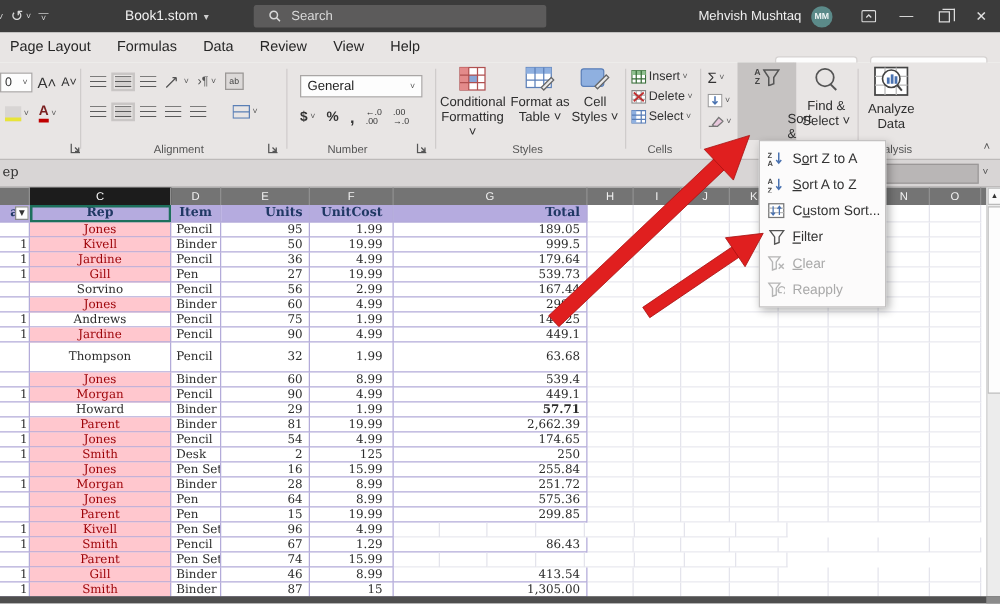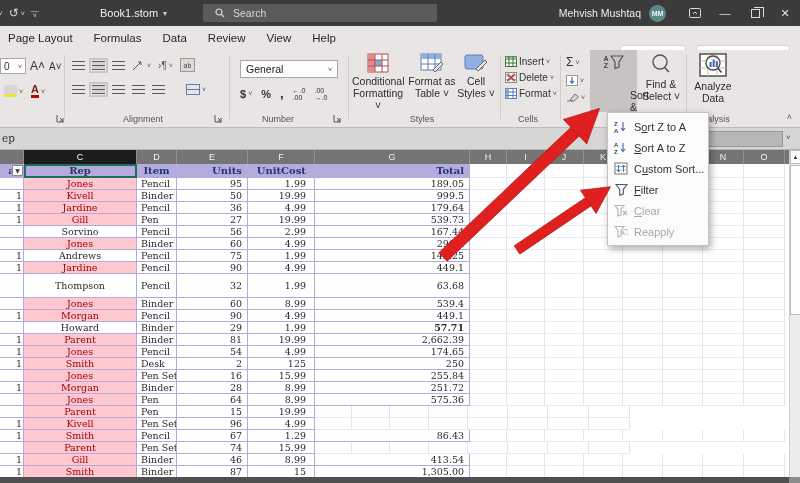--- a/index.html
+++ b/index.html
@@ -290,21 +290,21 @@
           </svg>
           <span>Delete</span>
           <span class="smallcaret">˅</span>
         </span>
       <span class="iconbtn">
           <svg width="12" height="11" viewBox="0 0 12 11">
             <rect x="0.5" y="0.5" width="11" height="10" fill="#fff" stroke="#5b7fb8"></rect>
             <rect x="0.5" y="0.5" width="3.5" height="10" fill="#8fb0e0"></rect>
             <path d="M0.5 4 h11 M0.5 7.5 h11 M8 0.5 v10" stroke="#5b7fb8"></path>
           </svg>
-          <span>Format</span>
+          <span>Select</span>
           <span class="smallcaret">˅</span>
         </span>
     </div>
     <span class="grouplabel" style="left:468px;">Cells</span>
     <div class="rsep" style="left:560px;"></div>
 
     <div class="stackcol" style="left:566px; top:5px; gap:6px;">
       <span class="iconbtn">
           <span style="font-size:12px;">Σ</span>
           <span class="smallcaret">˅</span>
@@ -687,20 +687,21 @@
           <div class="cell empty" style="width: 40px;"></div>
           <div class="cell empty" style="width: 41px;"></div>
           <div class="cell empty" style="width: 41px;"></div>
         </div>
         <div class="row">
           <div class="cell c-frag" style="width: 24px;"></div>
           <div class="cell c-rep dupcell" style="width: 113px;">Parent</div>
           <div class="cell c-item" style="width: 40px;">Pen</div>
           <div class="cell c-num" style="width: 71px;">15</div>
           <div class="cell c-ucost" style="width: 67px;">19.99</div>
+          <div class="cell c-num" style="width: 155px;">299.85</div>
           <div class="cell empty" style="width: 37px;"></div>
           <div class="cell empty" style="width: 38px;"></div>
           <div class="cell empty" style="width: 39px;"></div>
           <div class="cell empty" style="width: 39px;"></div>
           <div class="cell empty" style="width: 40px;"></div>
           <div class="cell empty" style="width: 40px;"></div>
           <div class="cell empty" style="width: 41px;"></div>
           <div class="cell empty" style="width: 41px;"></div>
         </div>
         <div class="row">

